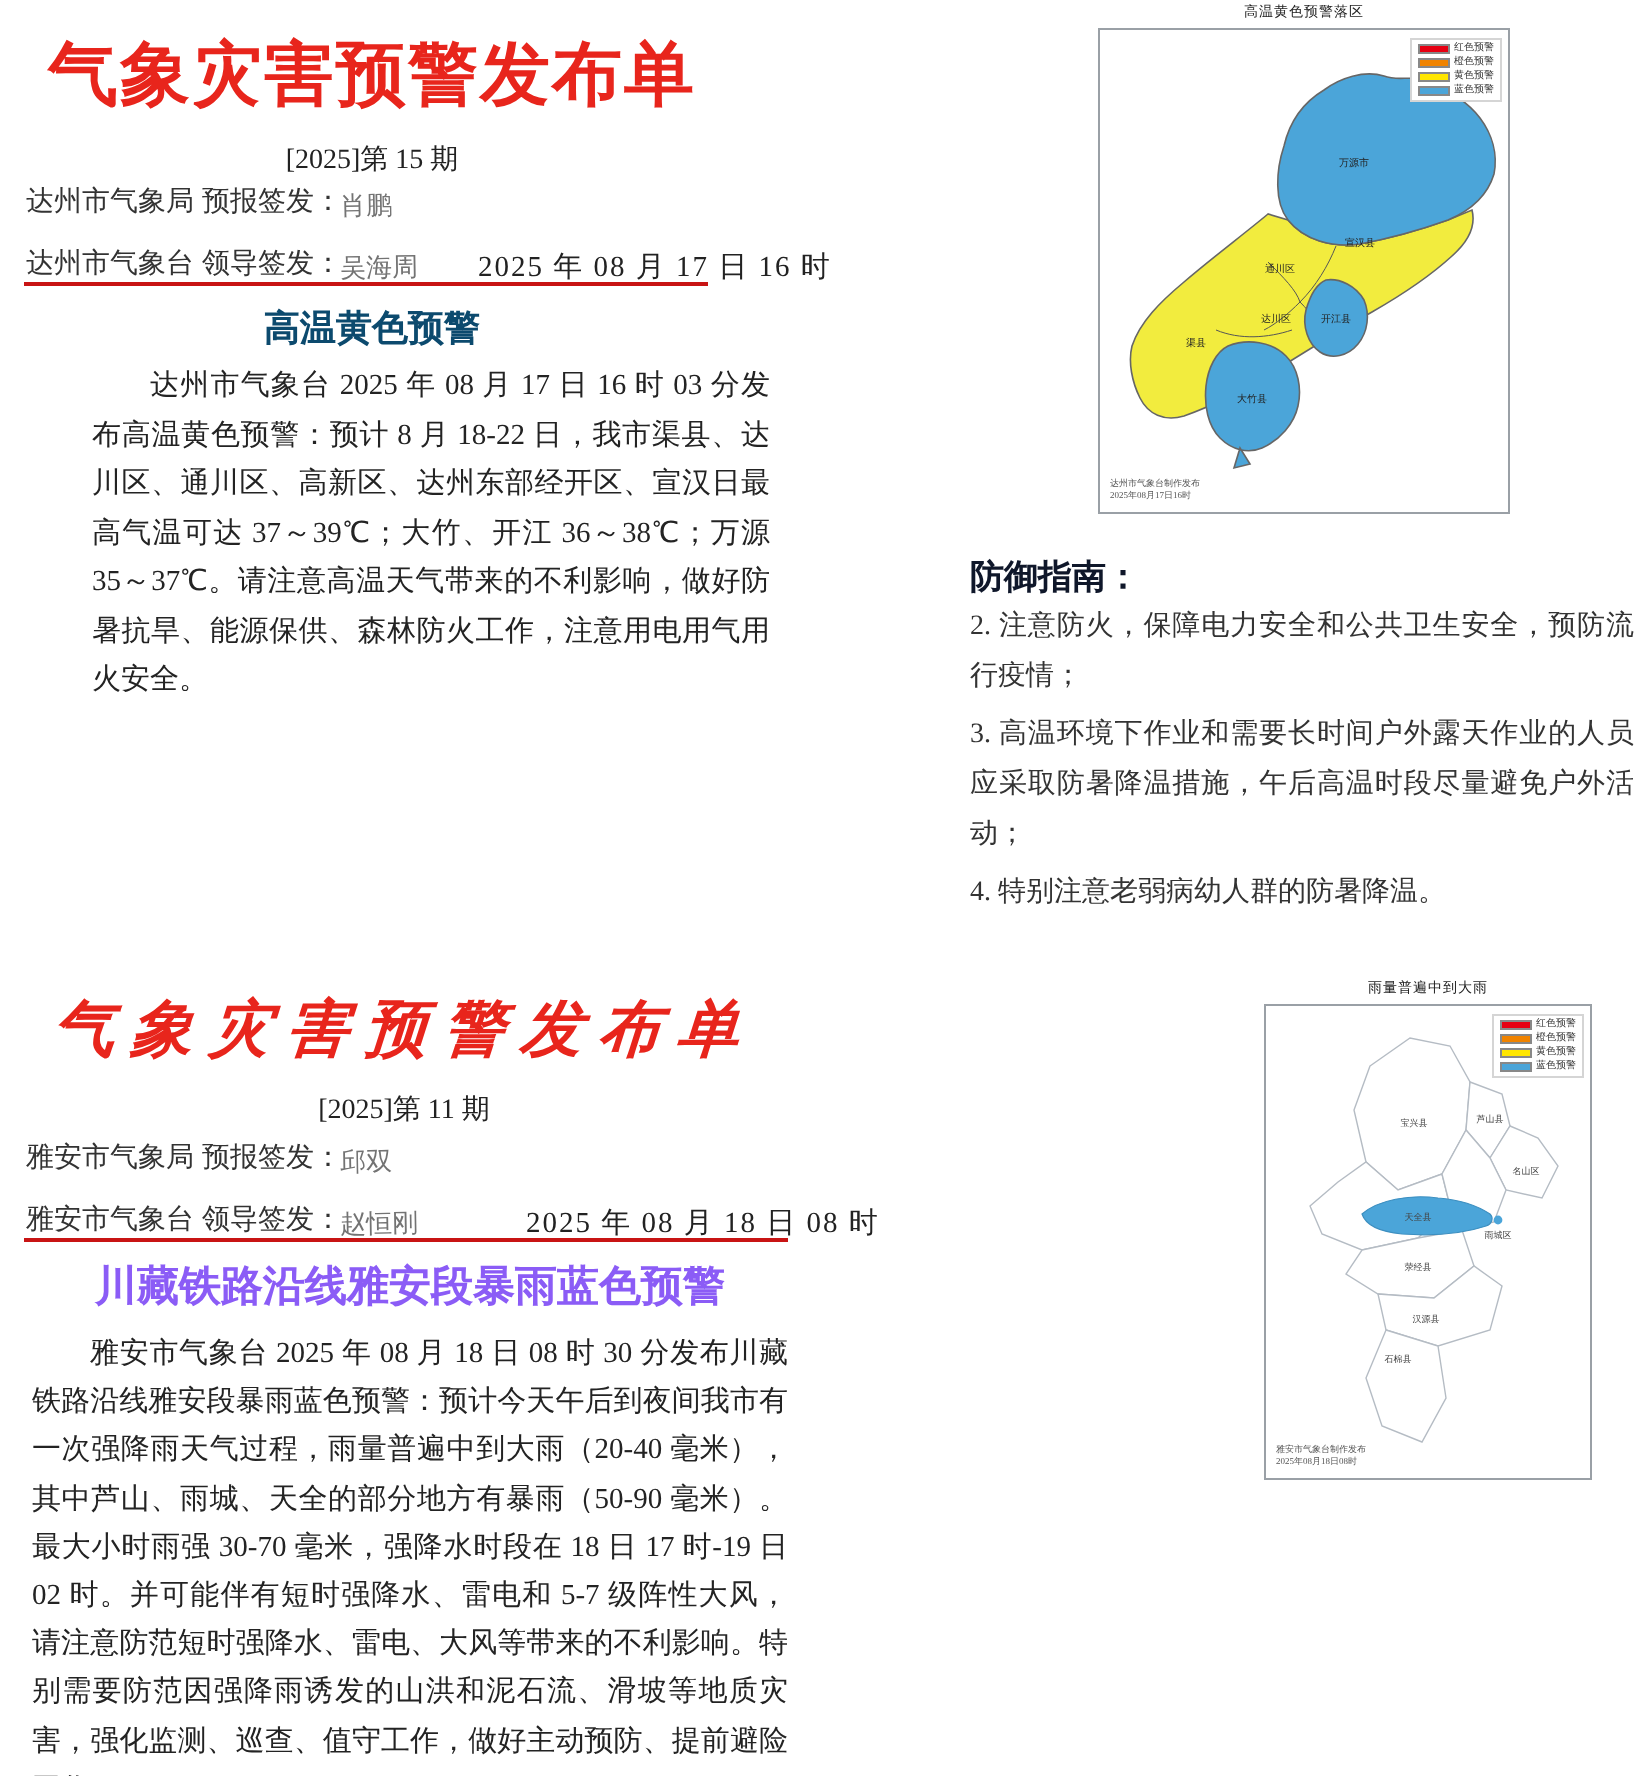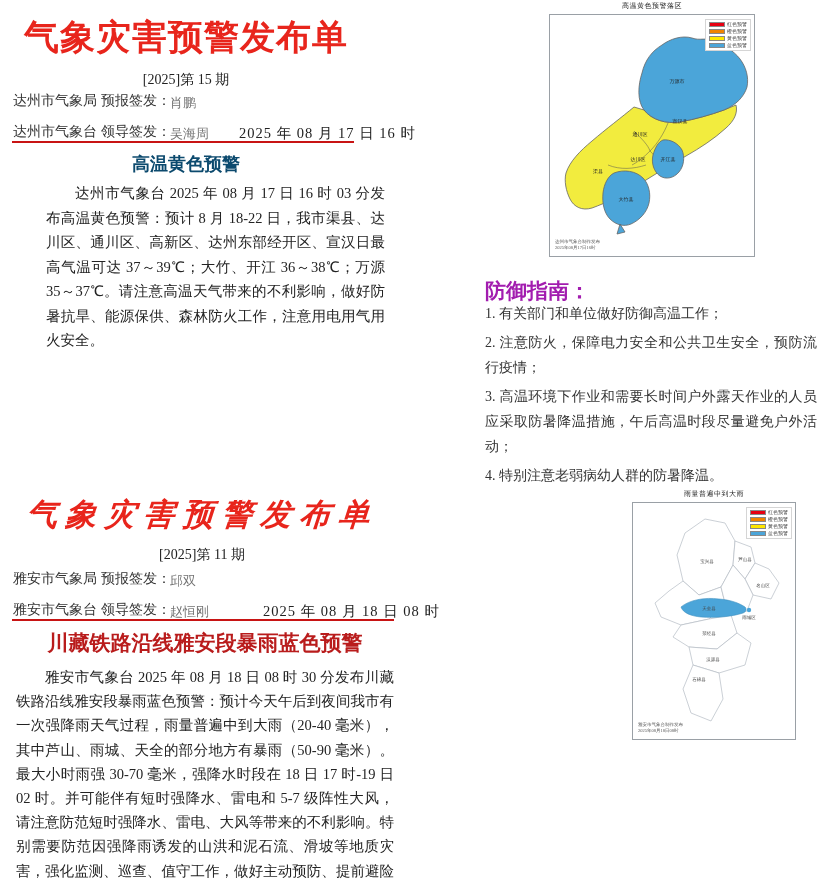--- a/index.html
+++ b/index.html
@@ -18,29 +18,29 @@
   .issue2 { left:0; top:546px; width:404px; text-align:center; font-size:14px; color:#222; }
   .hrow { font-size:14px; color:#333; white-space:nowrap; }
   .signer { font-size:13px; color:#737373; transform:rotate(-1deg); }
   .dt { font-size:14.5px; color:#222; letter-spacing:1px; white-space:nowrap; }
   .rule { height:2px; background:#c81414; }
   .rule1 { left:12px; top:141px; width:342px; }
   .rule2 { left:12px; top:619px; width:382px; }
   .heading1 { left:0; top:152px; width:372px; text-align:center;
     font-family:"DejaVu Sans", sans-serif; font-weight:bold; font-size:18px; color:#0c4a6e; }
   .heading2 { left:0; top:629px; width:410px; text-align:center;
-    font-family:"DejaVu Sans", sans-serif; font-weight:bold; font-size:21px; color:#b91c1c; }
+    font-family:"DejaVu Sans", sans-serif; font-weight:bold; font-size:21px; color:#8b5cf6; }
   .bodytxt { font-size:14.5px; line-height:24.5px; text-align:justify;
     text-indent:2em; color:#232323; }
   .body1 { left:16px; top:181px; width:339px;margin-left:30px; }
   .body2 { left:16px; top:665px; width:378px; line-height:24.2px; }
 
   
   .guide-head { left:485px; top:277px; font-family:"DejaVu Sans", sans-serif;
-    font-weight:bold; font-size:21px; color:#a21caf; }
+    font-weight:bold; font-size:17px; color:#0f172a; }
   .guide-list { left:485px; top:301px; width:332px; }
   .guide-item { font-size:14px; line-height:25px; color:#333; text-align:justify; margin-bottom:4px; }
 
   
   .map-wrap { text-align:center; }
   .map-title { font-size:7px; color:#222; margin-bottom:3px; letter-spacing:0.5px; }
   .map-box { position:relative; border:1px solid #9aa0a6; background:#fff; }
   .map1 { left:549px; top:1px; width:206px; }
   .map1 .map-box { width:206px; height:243px; }
   .map2 { left:632px; top:489px; width:164px; }
@@ -131,21 +131,20 @@
     </div>
     <div class="map-attr">
       <div>达州市气象台制作发布</div>
       <div>2025年08月17日16时</div>
     </div>
   </div>
 </div>
 
 <div class="abs guide-head">防御指南：</div>
 <div class="abs guide-list">
-  <div class="guide-item">1. 有关部门和单位做好防御高温工作；</div>
   <div class="guide-item">2. 注意防火，保障电力安全和公共卫生安全，预防流行疫情；</div>
   <div class="guide-item">3. 高温环境下作业和需要长时间户外露天作业的人员应采取防暑降温措施，午后高温时段尽量避免户外活动；</div>
   <div class="guide-item">4. 特别注意老弱病幼人群的防暑降温。</div>
 </div>
 
 <div class="abs btitle2">气象灾害预警发布单</div>
 <div class="abs issue2">[2025]第 11 期</div>
 
 <span class="abs hrow" style="left:13px; top:570px;">雅安市气象局</span>
 <span class="abs hrow" style="left:101px; top:570px;">预报签发：</span>

